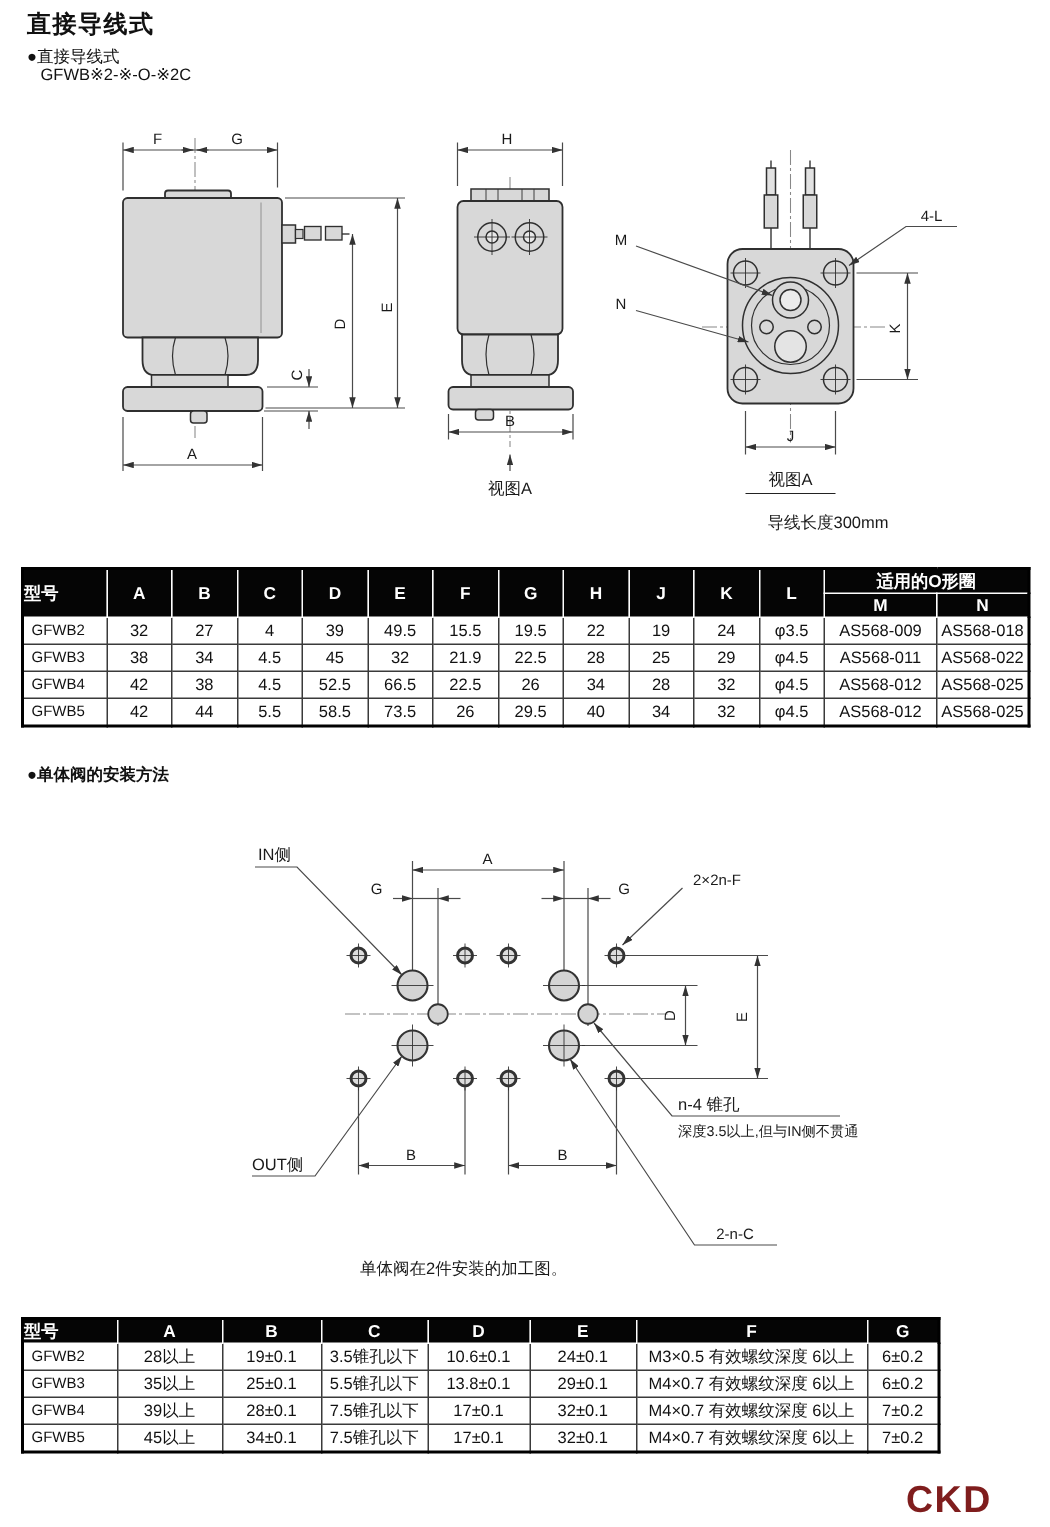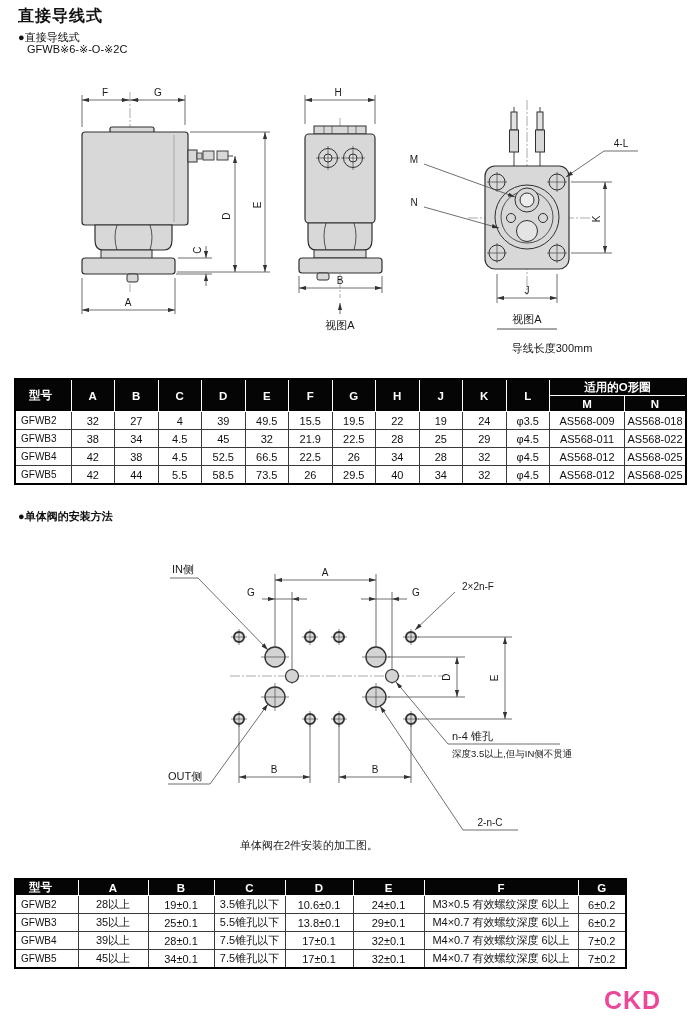--- a/index.html
+++ b/index.html
@@ -8,36 +8,36 @@
   .abs{position:absolute;}
   .title{left:18px;top:6px;font-size:16px;font-weight:bold;letter-spacing:1px;}
   .sub{left:18px;top:30px;font-size:11px;font-weight:normal;}
   .model{left:27px;top:43px;font-size:11px;}
   .sec2{left:18px;top:509px;font-size:11px;font-weight:bold;}
   table{border-collapse:collapse;table-layout:fixed;font-size:11px;}
   .tblwrap{position:absolute;}
   table{border:2px solid #000;}
   th{background:#050505;color:#fff;font-weight:bold;border:1px solid #fff;
      font-size:11.5px;padding:0;height:15px;}
-  th.model-h{text-align:left;padding-left:13px;}
+  th.model-h{text-align:left;padding-left:0;}
   td{border:1px solid #3a3a3a;text-align:center;padding:0 1px;height:17px;
      white-space:nowrap;overflow:hidden;}
   td.model{text-align:left;padding-left:5px;font-size:10px;}
   svg text{font-family:"Liberation Sans","DejaVu Sans",sans-serif;fill:#1a1a1a;}
   .dimtxt{font-size:10px;}
   .cjk{font-size:11px;}
   .cjks{font-size:9.5px;}
-  .logo{left:604px;top:986px;font-size:25px;font-weight:800;color:#ec4899;letter-spacing:1px;}
+  .logo{left:604px;top:986px;font-size:25px;font-weight:800;color:#7f1d1d;letter-spacing:1px;}
 </style>
 </head>
 <body>
 
 <div class="abs title">直接导线式</div>
 <div class="abs sub">●直接导线式</div>
-<div class="abs model">GFWB※6-※-O-※2C</div>
+<div class="abs model">GFWB※2-※-O-※2C</div>
 
 <svg class="abs" style="left:0;top:60px" width="700" height="318" viewBox="0 60 700 318">
   <defs>
     <marker id="ar1" viewBox="0 0 10 6" refX="10" refY="3" markerWidth="9" markerHeight="5.5" orient="auto-start-reverse">
       <path d="M0,0L10,3L0,6Z" fill="#333"></path>
     </marker>
   </defs>
 
   <g stroke="#2f2f2f" fill="none" stroke-width="1.2">
     <path d="M130,92 V292" stroke="#888" stroke-width="0.7" stroke-dasharray="10 2 2 2"></path>

